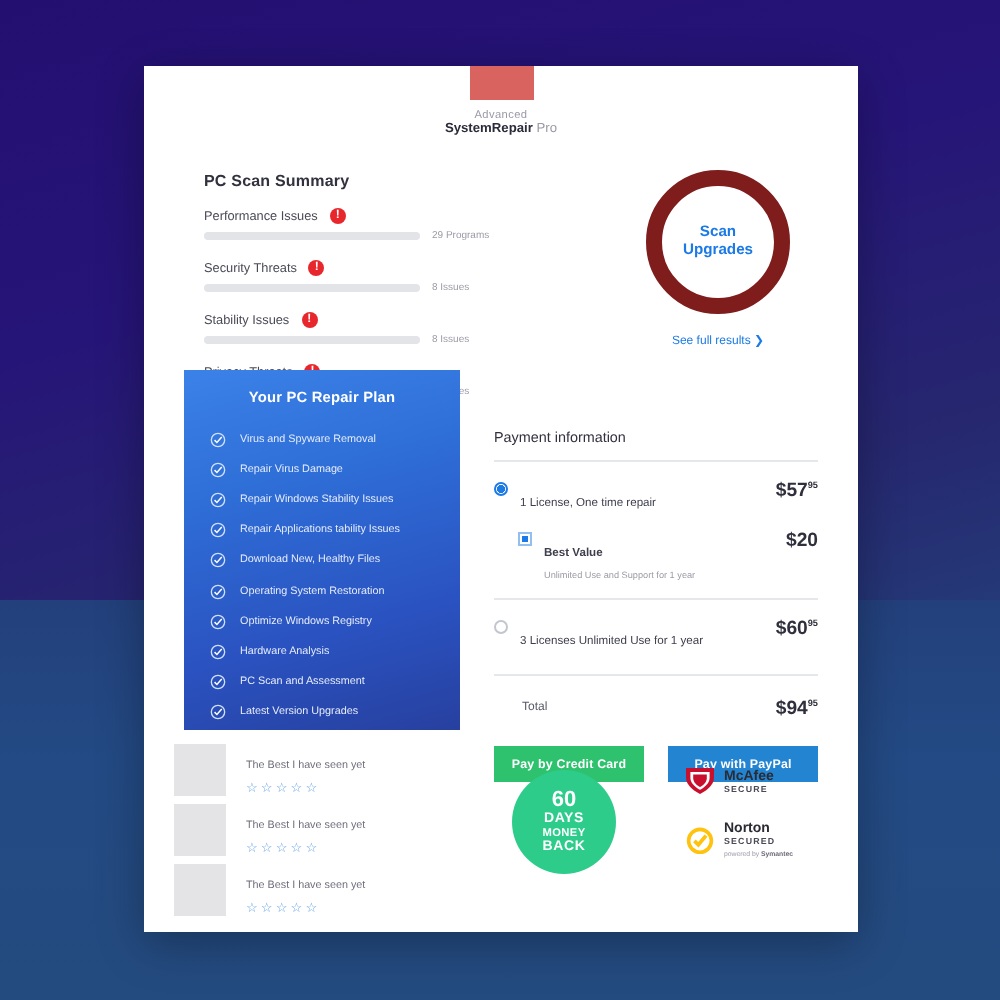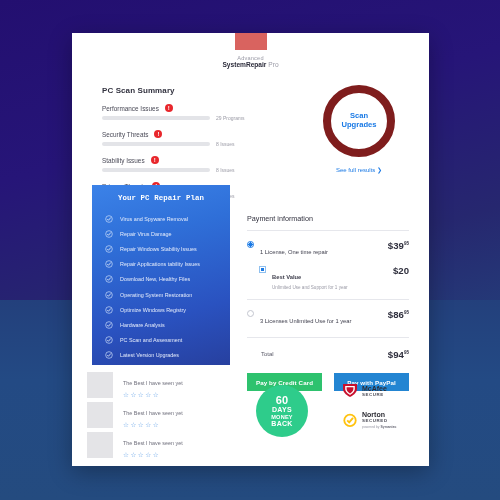--- a/index.html
+++ b/index.html
@@ -59,21 +59,21 @@
   }
   #scan-circle .txt { font-size: 7.6px; font-weight: bold; color: #1b7ae5; line-height: 1.15; }
   #see-results { margin-top: 9px; font-size: 6px; color: #1b7ae5; }
 
   
   #repair-plan {
     position: absolute; left: 20px; top: 152px; width: 138px; height: 180px;
     background: linear-gradient(165deg, #3b82e8 0%, #2f6fd8 30%, #2a52c0 70%, #27409f 100%);
     padding: 9px 0 0 0;
   }
-  #repair-title { font-size: 7.4px; font-weight: bold; color: #ffffff; text-align: center; letter-spacing: .1px; font-family: Liberation Mono, monospace; }
+  #repair-title { font-size: 7.4px; font-weight: bold; color: #ffffff; text-align: center; letter-spacing: .1px; }
   #repair-list { margin-top: 9px; padding: 0 0 0 13px; list-style: none; }
   #repair-list li { display: flex; align-items: center; gap: 7px; height: 15.2px; }
   .check-ic { width: 8px; height: 8px; flex: 0 0 8px; }
   .plan-text { font-size: 5.4px; color: #e5ecfb; }
 
   
   #payment { position: absolute; left: 175px; top: 153px; width: 162px; }
   #payment-title { font-size: 7.2px; color: #32323f; margin-top: 28px; }
   .hr { height: 1px; background: #e6e7ec; margin: 7px 0 0; }
   .pay-row { display: flex; align-items: flex-start; padding: 9px 0 0; }
@@ -283,42 +283,42 @@
 
   <div id="payment">
     <div id="payment-title">Payment information</div>
     <div class="hr"></div>
 
     <div class="pay-row">
       <span class="radio on"></span>
       <span class="pay-body">
         <span class="pay-main">1 License, One time repair</span>
       </span>
-      <span class="price"><span>$39</span><sup>95</sup></span>
+      <span class="price"><span>$57</span><sup>95</sup></span>
     </div>
 
     <div class="sub-row">
       <span class="sqradio">
           <i></i>
         </span>
       <span class="pay-body">
         <span class="sub-title">Best Value</span>
         <div class="sub-desc">Unlimited Use and Support for 1 year</div>
       </span>
       <span class="price">$20</span>
     </div>
 
     <div class="hr" style="margin-top:9px"></div>
 
     <div class="pay-row">
       <span class="radio"></span>
       <span class="pay-body">
         <span class="pay-main">3 Licenses Unlimited Use for 1 year</span>
       </span>
-      <span class="price"><span>$86</span><sup>95</sup></span>
+      <span class="price"><span>$60</span><sup>95</sup></span>
     </div>
 
     <div class="hr" style="margin-top:10px"></div>
 
     <div class="total-row">
       <span class="total-label">Total</span>
       <span class="price"><span>$94</span><sup>95</sup></span>
     </div>
   </div>
 

